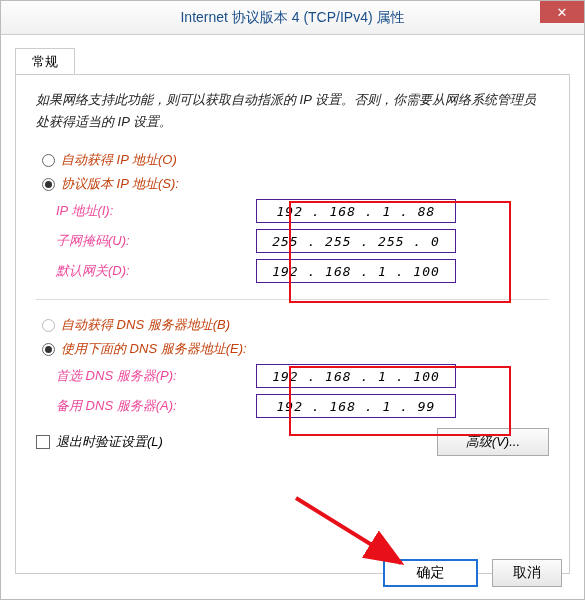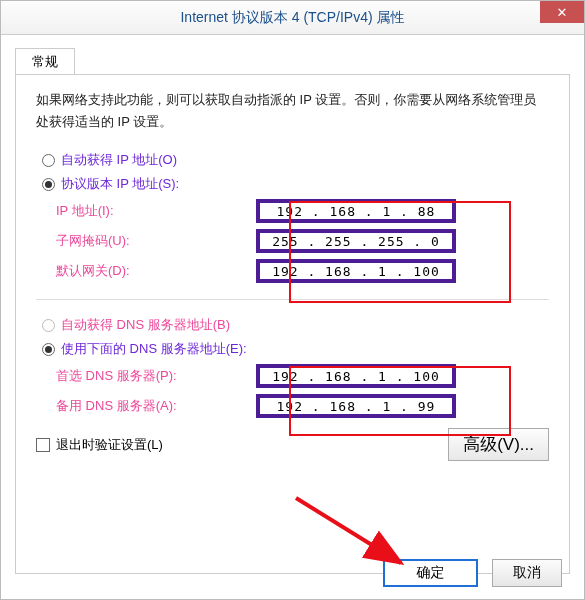--- a/index.html
+++ b/index.html
@@ -22,50 +22,50 @@
     font-size: 13px; position: absolute; top: 0; right: 0;
   }
   .tabs { display: flex; margin: 12px 0 0 14px; }
   .tab {
     padding: 4px 16px; font-size: 13px; background: #fff;
     border: 1px solid #ccc; border-bottom: none; color: #000000;
     position: relative; top: 1px;
   }
   .tabpanel {
     border: 1px solid #ccc; margin: 0 14px; padding: 14px 20px 18px 20px;
-    height: 500px; position: relative;
+    height: 500px; position: relative; font-style: italic;
   }
   .desc { font-size: 13px; color: #222; line-height: 1.7; margin-bottom: 18px; }
   .group { margin-bottom: 10px; position: relative; }
-  .radio-row { display: flex; align-items: center; font-size: 13px; color: #6d28d9; margin: 6px 0 6px 6px; }
-  .radio-row.disabled { color: #ec4899; }
+  .radio-row { display: flex; align-items: center; font-size: 13px; color: #c2410c; margin: 6px 0 6px 6px; }
+  .radio-row.disabled { color: #c2410c; }
   .radio {
     width: 13px; height: 13px; border: 1px solid #666; border-radius: 50%;
     margin-right: 6px; display: inline-flex; align-items: center; justify-content: center;
     background: #fff;
   }
   .radio.selected::after { content: ""; width: 7px; height: 7px; background: #333; border-radius: 50%; display: block; }
   .radio.disabled { border-color: #bbb; }
   .fieldrow { display: flex; align-items: center; margin: 6px 0 6px 20px; }
   .fieldlabel { width: 200px; font-size: 13px; color: #ec4899; }
   .ipfield {
-    width: 200px; height: 24px; border: 4px solid #4c1d95; background: #fff;
+    width: 200px; height: 24px; border: 1px solid #4c1d95; background: #fff;
     display: flex; align-items: center; justify-content: center;
     font-size: 13px; font-family: monospace; letter-spacing: 1px;
   }
   .redbox { position: absolute; border: 2px solid #e80f18; pointer-events: none; }
   .sep { border-top: 1px solid #ddd; margin: 16px 0; }
   .bottomrow { display: flex; align-items: center; margin-top: 5px; }
   .chkbox {
     width: 14px; height: 14px; border: 1px solid #666; background: #fff;
     margin-right: 6px; display: inline-block;
   }
   .chklabel { font-size: 13px; flex: 1; }
   .advbtn {
-    padding: 4px 14px; font-size: 17px; border: 1px solid #aaa;
+    padding: 4px 28px; font-size: 13px; border: 1px solid #aaa;
     background: linear-gradient(#fdfdfd,#e8e8e8);
   }
   .dlgbuttons { position: absolute; bottom: 12px; right: 22px; display: flex; gap: 14px; }
   .ok-btn {
     width: 95px; height: 28px; border: 2px solid #1e6fd6; background: #fff;
     font-size: 14px; display: flex; align-items: center; justify-content: center;
   }
   .cancel-btn {
     width: 70px; height: 28px; border: 1px solid #aaa;
     background: linear-gradient(#fcfcfc,#e6e6e6); font-size: 14px;

